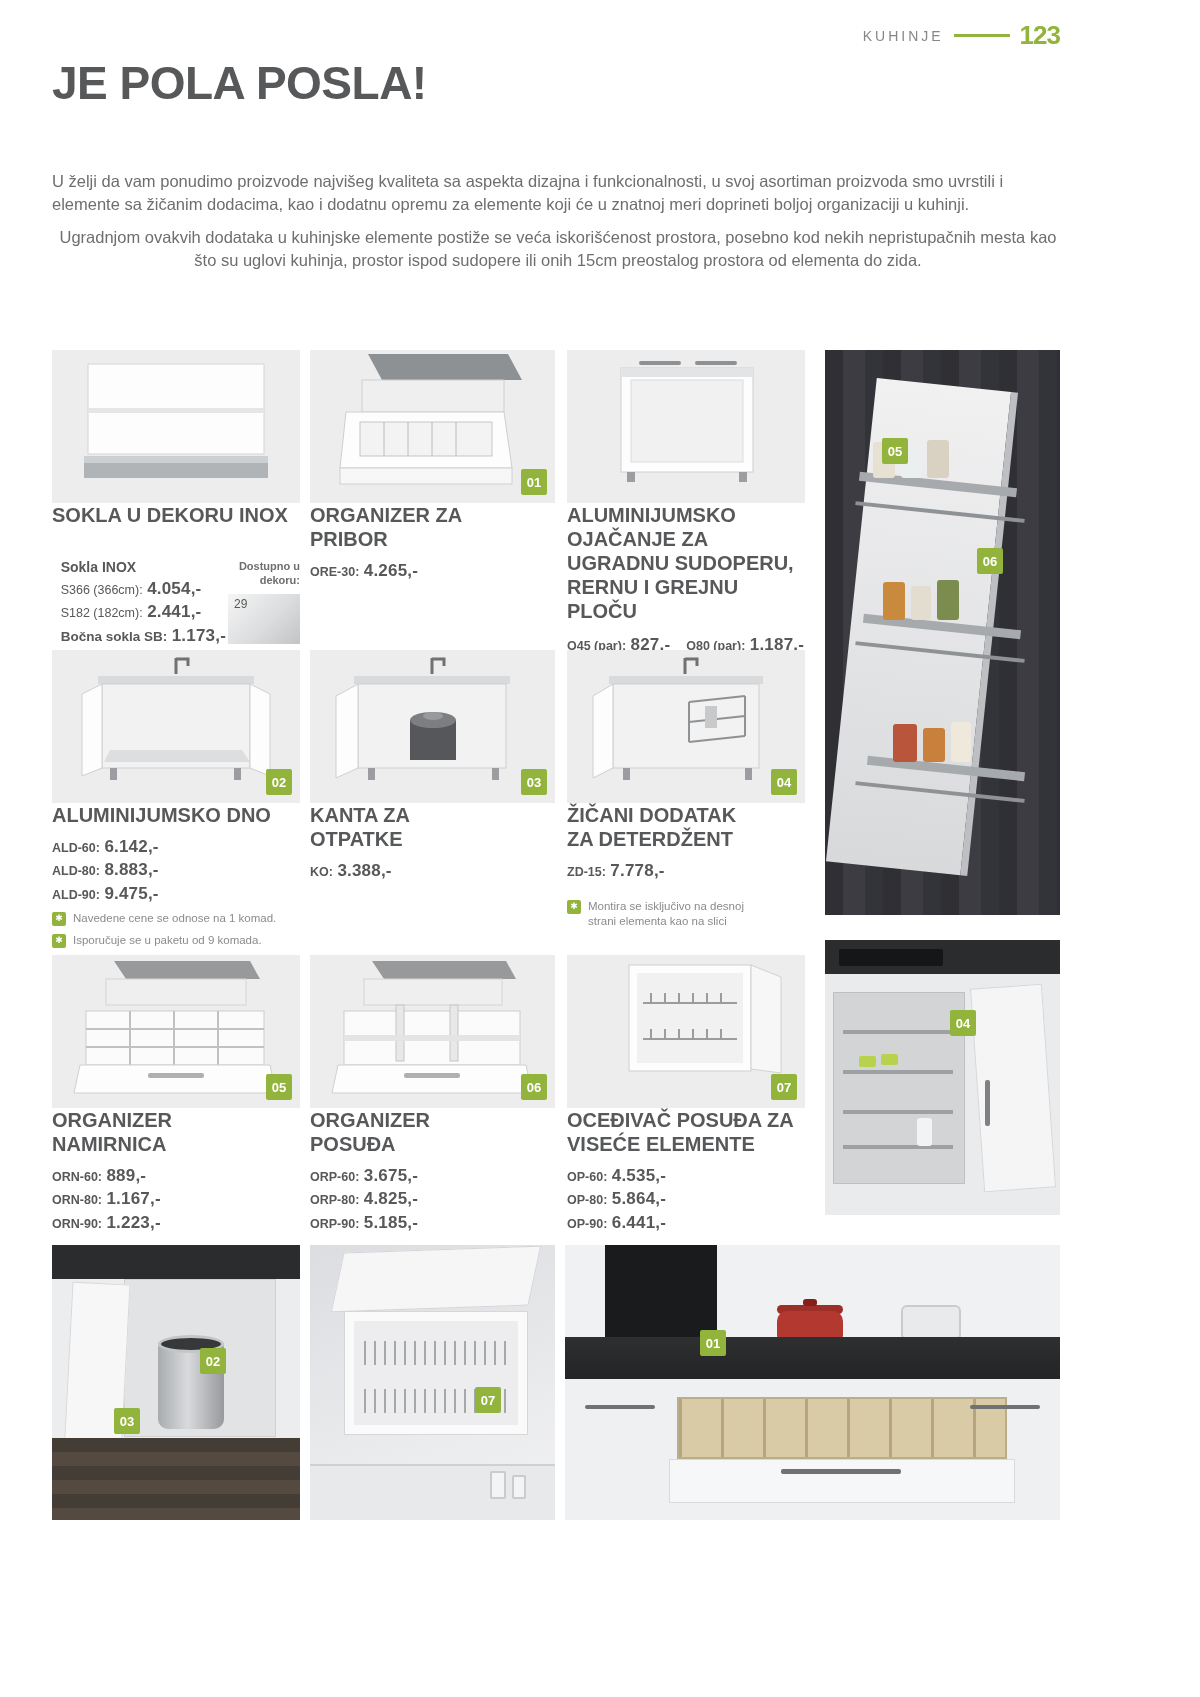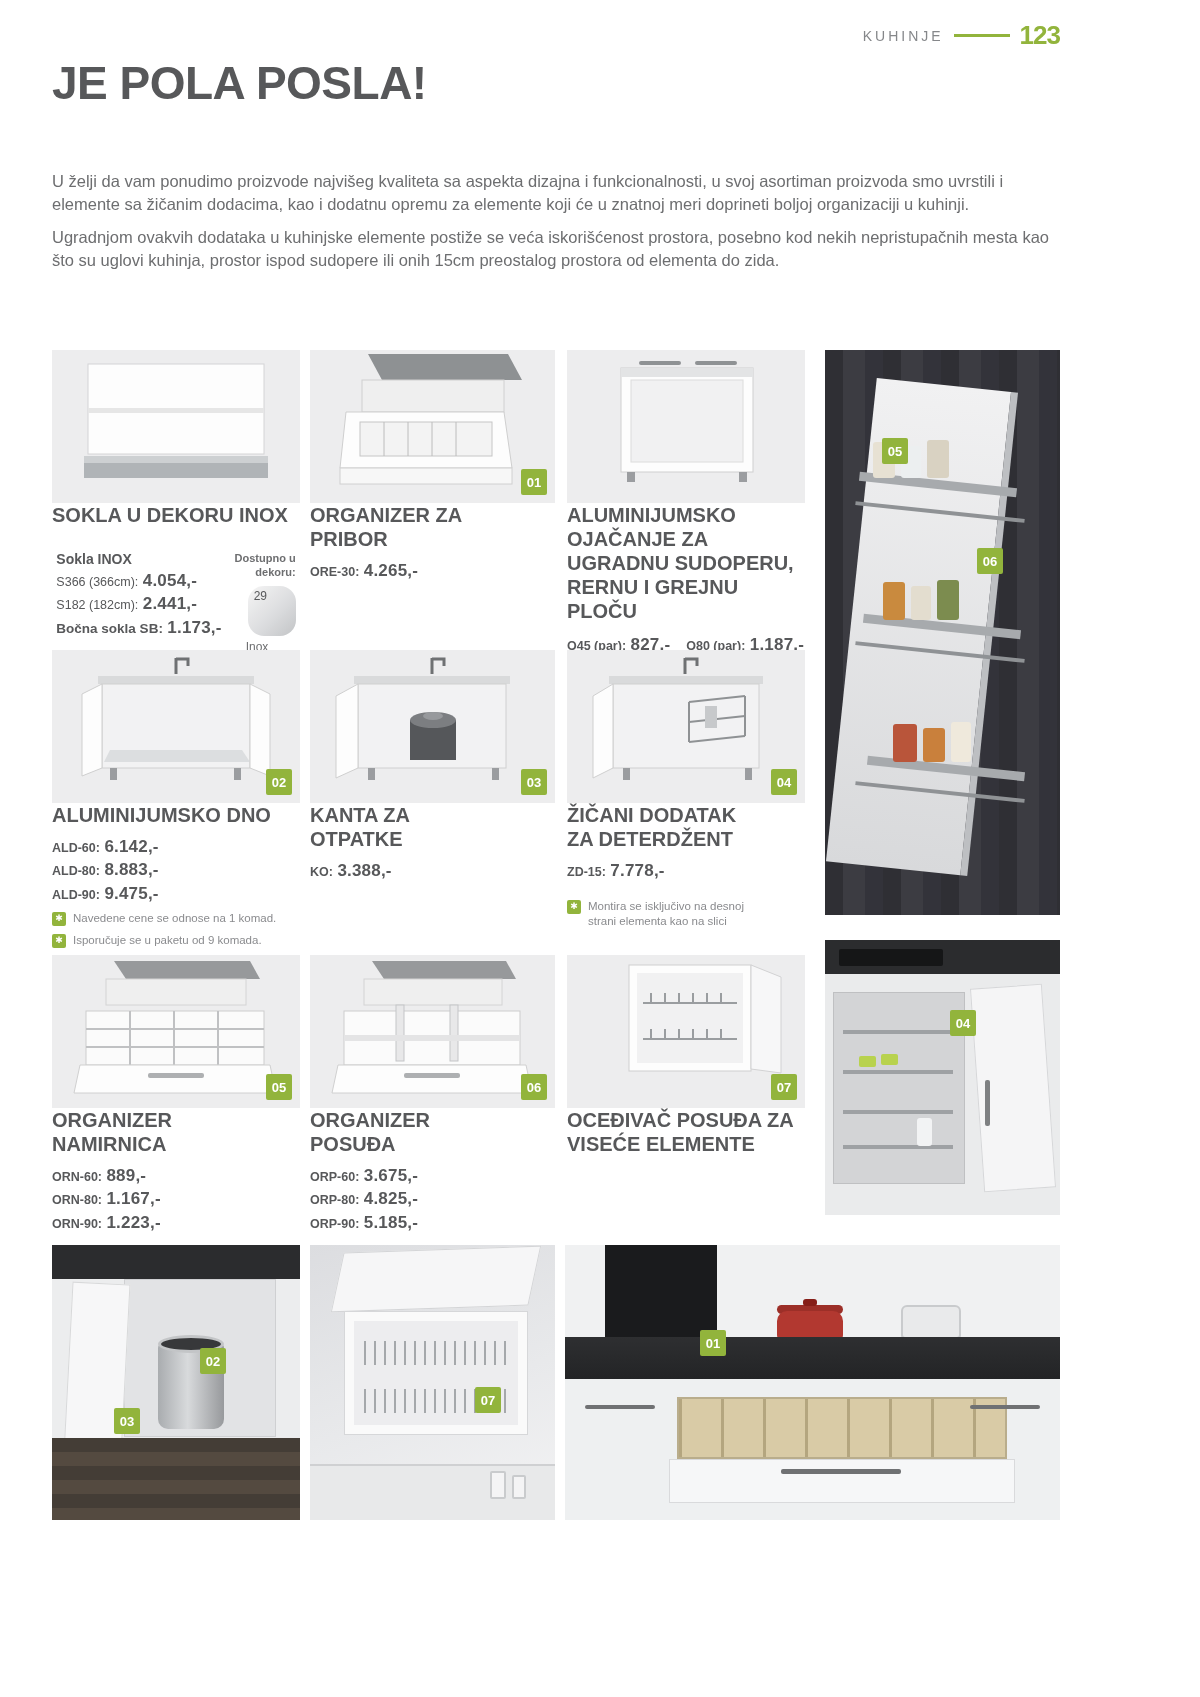--- a/index.html
+++ b/index.html
@@ -8,46 +8,46 @@
   .page{position:relative;width:1200px;height:1697px;background:#fff;overflow:hidden;}
 
   
   .hdr{position:absolute;top:20px;right:140px;display:flex;align-items:center;gap:10px;}
   .hdr-label{font-size:14px;letter-spacing:3px;color:#85878a;}
   .hdr-line{width:56px;height:3px;background:var(--green);}
   .hdr-num{font-size:26px;font-weight:bold;color:var(--green);letter-spacing:-1px;}
 
   .h1{position:absolute;left:52px;top:58px;font-size:46px;font-weight:bold;color:var(--head);line-height:1.12;letter-spacing:-0.5px;}
   .para{position:absolute;left:52px;width:1012px;font-size:16.5px;color:var(--body);line-height:1.38;}
-  .p1{top:170px;} .p2{top:226px;}
+  .p1{top:170px;} .p2{top:226px;text-align:center;}
 
   
   .cell{position:absolute;}
   .pimg{position:relative;height:153px;background:#ededee;overflow:hidden;}
   .pimg svg{display:block;}
   .badge{position:absolute;width:26px;height:26px;background:var(--green);color:#fff;
          font-size:13px;font-weight:bold;display:flex;align-items:center;justify-content:center;border-radius:2px;}
   .badge.br{right:8px;bottom:8px;}
   .ptitle{font-size:20px;font-weight:bold;color:var(--head);line-height:1.2;}
   .prices{margin-top:9px;}
   .price-line{margin:2px 0;line-height:1.25;}
   .pcode{font-size:12.5px;font-weight:bold;color:var(--head);}
   .pval{font-size:17px;font-weight:bold;color:var(--head);letter-spacing:.2px;}
   .prices.two-col{display:grid;grid-template-rows:auto auto;grid-auto-flow:column;column-gap:16px;width:max-content;}
   .note{display:flex;gap:7px;margin-top:7px;font-size:11.5px;color:#8a8b8e;line-height:1.3;align-items:flex-start;}
   .star{flex:0 0 auto;width:14px;height:14px;margin-top:1px;background:var(--green);border-radius:2px;color:#fff;
         font-size:9px;display:flex;align-items:center;justify-content:center;}
 
   
-  .sokla-row{display:flex;justify-content:center;margin-top:24px;}
+  .sokla-row{display:flex;justify-content:flex-end;margin-top:32px;}
   .subtitle{font-size:14px;font-weight:bold;color:var(--head);margin-bottom:3px;}
   .decor{width:74px;text-align:right;}
   .decor-label{font-size:11px;font-weight:bold;color:var(--body);line-height:1.3;}
-  .swatch{margin-top:6px;margin-left:auto;width:48px;height:50px;background:linear-gradient(135deg,#f5f5f5 0%,#dcdddf 55%,#c2c4c6 100%);
-          padding:3px 0 0 6px;font-size:12px;color:#58595b;text-align:left;border-radius:16px;}
+  .swatch{margin-top:6px;margin-left:auto;width:72px;height:50px;background:linear-gradient(135deg,#f5f5f5 0%,#dcdddf 55%,#c2c4c6 100%);
+          padding:3px 0 0 6px;font-size:12px;color:#58595b;text-align:left;}
   .decor-name{margin-top:4px;margin-left:24px;font-size:12px;color:var(--body);text-align:left;}
 
   
   .photo{position:absolute;overflow:hidden;}
   .photo *{position:absolute;}
   .ph-tall{background:repeating-linear-gradient(90deg,#2f2f34 0 18px,#3c3c42 18px 40px,#33333a 40px 58px);}
   .tp-panel{left:26px;top:34px;width:142px;height:486px;background:linear-gradient(180deg,#f1f1f2,#d8d9db);
             transform:rotate(6deg);border-right:7px solid #bdbfc2;}
   .tp-shelf{width:158px;height:9px;background:#a7aaad;transform:rotate(6deg);}
   .jar{border-radius:3px;}
@@ -327,20 +327,25 @@
             <line x1="112" y1="74" x2="112" y2="84"></line>
           <line x1="126" y1="74" x2="126" y2="84"></line>
             <line x1="140" y1="74" x2="140" y2="84"></line>
             <line x1="154" y1="74" x2="154" y2="84"></line>
         </g>
         <polygon points="184,10 214,22 214,118 184,114" fill="#f7f7f8" stroke="#d2d2d3"></polygon>
       </svg>
       <div class="badge br">07</div>
     </div>
     <div class="ptitle">OCEĐIVAČ POSUĐA ZA VISEĆE ELEMENTE</div>
+    <div class="prices">
+      <div class="price-line"><span class="pcode">OP-60:</span> <span class="pval">4.535,-</span></div>
+      <div class="price-line"><span class="pcode">OP-80:</span> <span class="pval">5.864,-</span></div>
+      <div class="price-line"><span class="pcode">OP-90:</span> <span class="pval">6.441,-</span></div>
+    </div>
   </div>
 
   <div class="photo ph-tall" style="left:825px;top:350px;width:235px;height:565px;">
     <div class="tp-panel"></div>
     <div class="tp-rail" style="left:30px;top:160px;"></div>
     <div class="tp-rail" style="left:30px;top:300px;"></div>
     <div class="tp-rail" style="left:30px;top:440px;"></div>
     <div class="tp-shelf" style="left:34px;top:130px;"></div>
     <div class="jar" style="left:48px;top:92px;width:22px;height:36px;background:#e7e1d3;"></div>
     <div class="jar" style="left:76px;top:96px;width:20px;height:32px;background:#eceff0;"></div>

